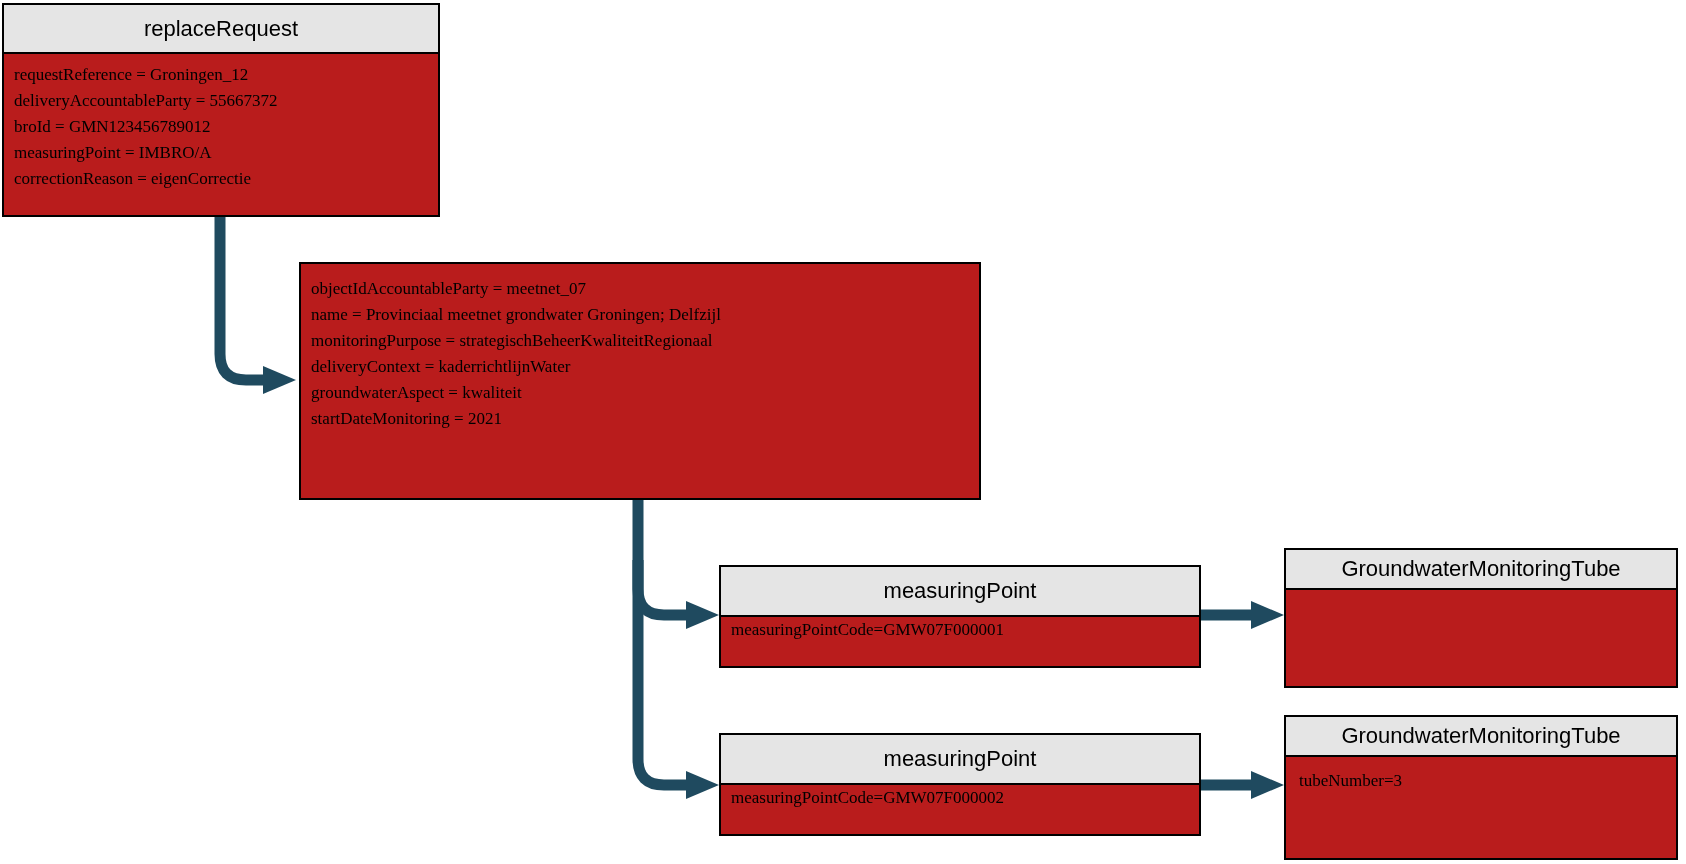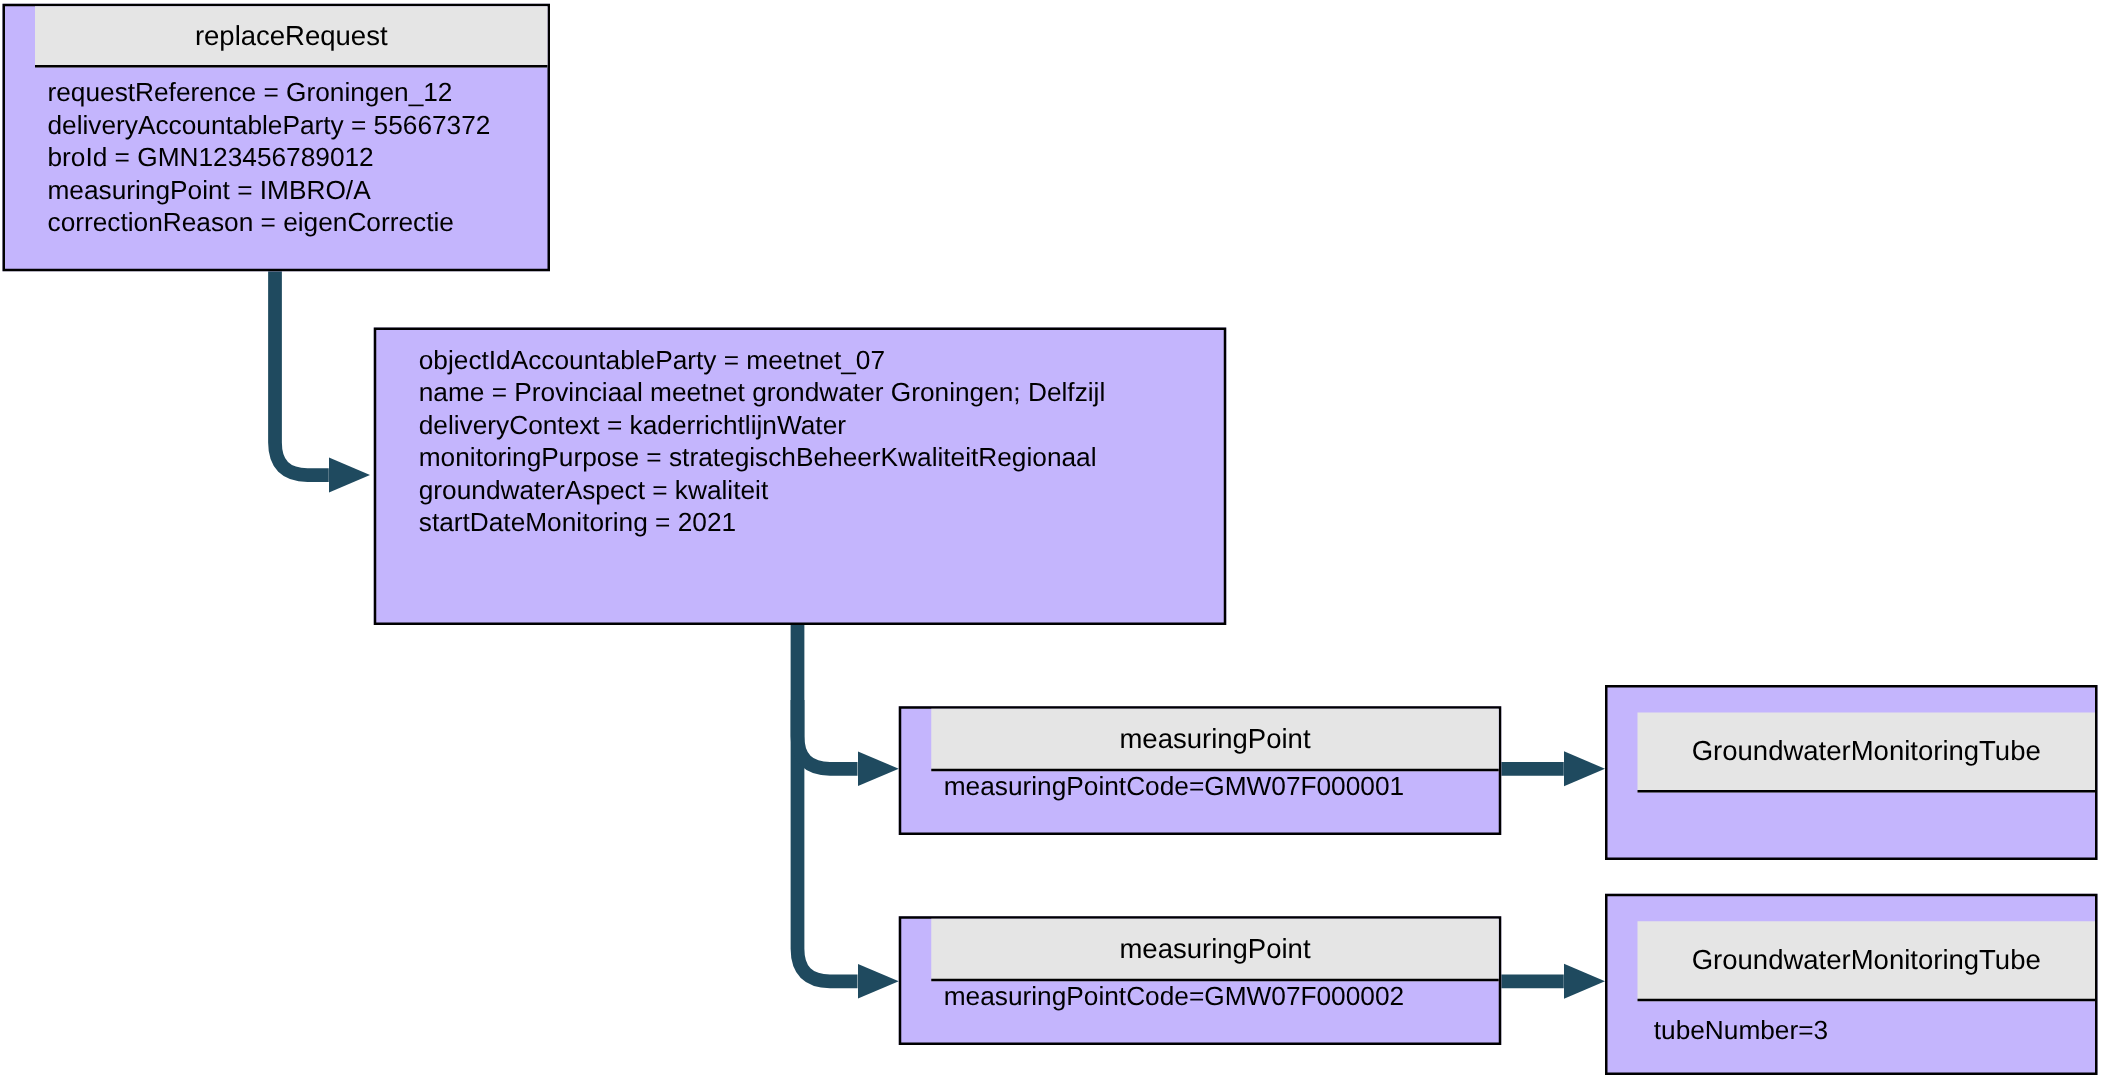--- a/index.html
+++ b/index.html
@@ -29,52 +29,52 @@
     stroke-width: 11;
   }
   .arrowhead {
     fill: var(--arrow, #1F4A5F);
     stroke: none;
   }
   .node {
     position: absolute;
     box-sizing: border-box;
     border: 2px solid var(--border, #000000);
-    background: #c4b5fd;
+    background: #b91c1c;
     display: flex;
     flex-direction: column;
-    padding-left: 24px;
   }
   .node-header {
     box-sizing: border-box;
     border-bottom: 2px solid var(--border, #000000);
     background: var(--header-fill, #E5E5E5);
     display: flex;
     align-items: center;
     justify-content: center;
     font-size: 22px;
     line-height: 22px;
     white-space: nowrap;
   }
   .node-body {
     flex: 1;
     padding: 8px 10px 0 10px;
-    font-size: 21px;
+    font-size: 17px;
     line-height: 26px;
     white-space: nowrap;
     overflow: hidden;
+    font-family: Liberation Serif, serif;
   }
   .node-body.centered-one-line {
     display: flex;
     align-items: flex-start;
     padding-top: 0;
   }
   .hdr-49 { height: 49px; }
   .hdr-50 { height: 50px; }
-  .hdr-52 { height: 64px; margin-top: 20px; }
+  .hdr-52 { height: 40px; }
   .tube-body { line-height: 29px; padding-top: 9px; padding-left: 13px; }
   .gmn-body { padding-top: 12px; border-radius: 14px; }
 </style>
 </head>
 <body>
 
 <div class="canvas">
 
   <svg class="connector-layer" width="1686" height="864" viewBox="0 0 1686 864" xmlns="http://www.w3.org/2000/svg">
     <defs>
@@ -97,22 +97,22 @@
       <div>broId = GMN123456789012</div>
       <div>measuringPoint = IMBRO/A</div>
       <div>correctionReason = eigenCorrectie</div>
     </div>
   </div>
 
   <div class="node" style="left:299px; top:262px; width:682px; height:238px;">
     <div class="node-body gmn-body">
       <div>objectIdAccountableParty = meetnet_07</div>
       <div>name = Provinciaal meetnet grondwater Groningen; Delfzijl</div>
+      <div>monitoringPurpose = strategischBeheerKwaliteitRegionaal</div>
       <div>deliveryContext = kaderrichtlijnWater</div>
-      <div>monitoringPurpose = strategischBeheerKwaliteitRegionaal</div>
       <div>groundwaterAspect = kwaliteit</div>
       <div>startDateMonitoring = 2021</div>
     </div>
   </div>
 
   <div class="node" style="left:719px; top:565px; width:482px; height:103px;">
     <div class="node-header hdr-50">measuringPoint</div>
     <div class="node-body centered-one-line">
       <div>measuringPointCode=GMW07F000001</div>
     </div>

